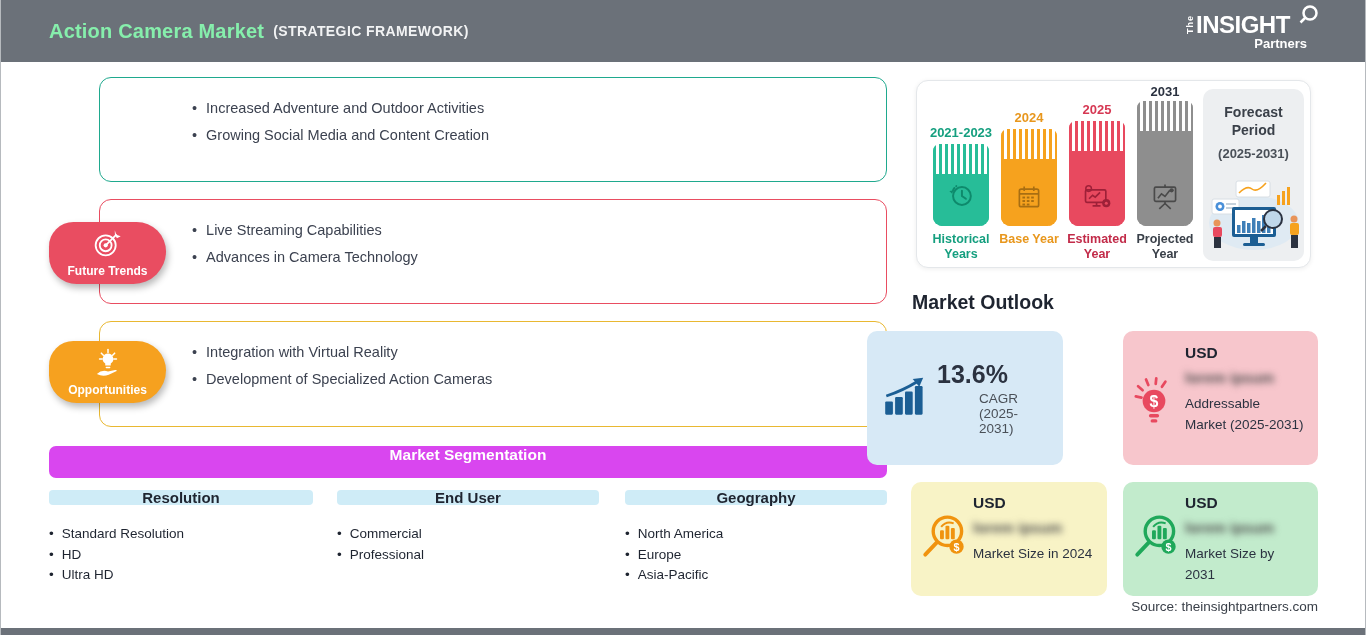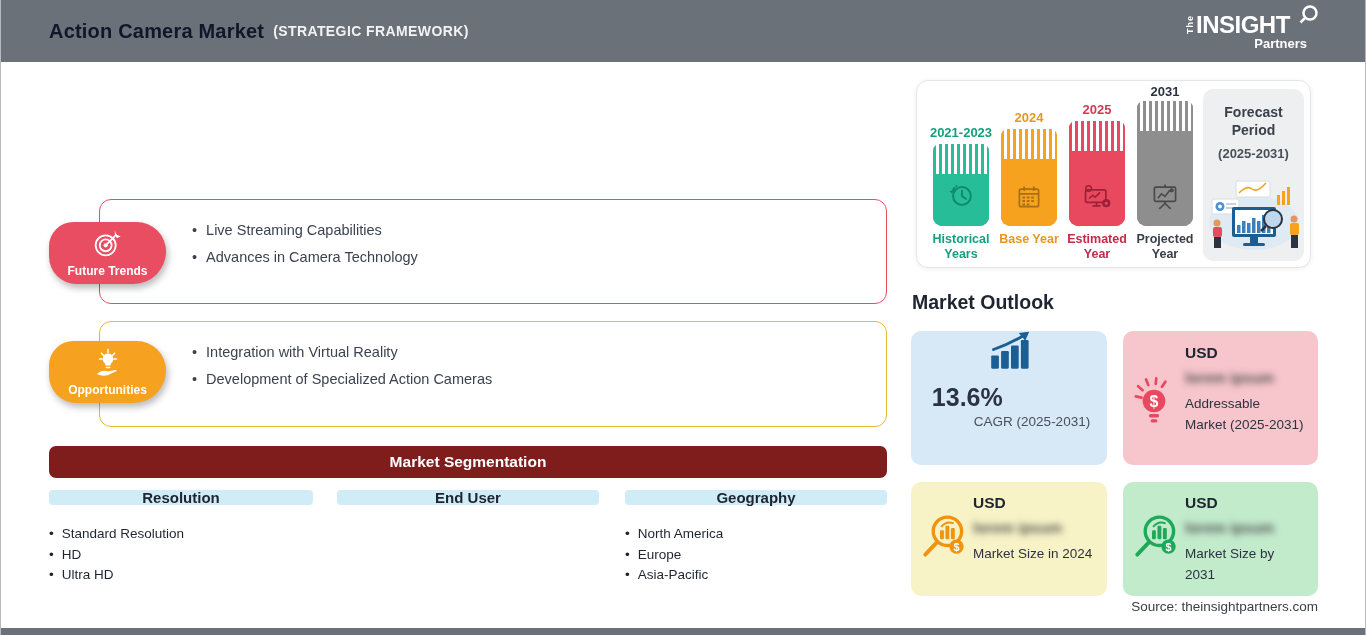--- a/index.html
+++ b/index.html
@@ -12,21 +12,21 @@
     border-left:1px solid #b6babe;
     border-right:1px solid #b6babe;
   }
   .page { position:relative; width:1366px; height:635px; }
 
   
   .header {
     position:absolute; left:0; top:0; width:1366px; height:62px;
     background:#6b7179; display:flex; align-items:center; padding-left:48px;
   }
-  .header-title { color:#0f172a; font-size:20px; font-weight:bold; letter-spacing:0.2px;text-align:center; }
+  .header-title { color:#86efac; font-size:20px; font-weight:bold; letter-spacing:0.2px;text-align:center; }
   .header-subtitle { color:#f2f3f4; font-size:14px; font-weight:600; margin-left:9px; letter-spacing:0.4px; }
 
   .logo { position:absolute; right:52px; top:9px; width:130px; height:46px; color:#fff; }
   .logo-the {
     position:absolute; left:0; top:6px; font-size:9px; font-weight:bold; letter-spacing:1px;
     writing-mode:vertical-rl; transform:rotate(180deg);
   }
   .logo-insight { position:absolute; left:11px; top:2px; font-size:24px; font-weight:bold; letter-spacing:-0.5px; }
   .logo-partners { position:absolute; right:8px; top:27px; font-size:13px; font-weight:600; }
   .logo-ring { position:absolute; right:-6px; top:-4px; }
@@ -54,21 +54,21 @@
     color:#fff;
   }
   .pill-1 { top:100px; background:#21bd8e; }
   .pill-2 { top:222px; background:#e94d61; }
   .pill-3 { top:341px; background:#f6a11f; }
   .pill-label { font-size:12px; font-weight:bold; margin-top:1px; white-space:nowrap; }
 
   
   .seg-bar {
     position:absolute; left:48px; top:446px; width:838px; height:32px;
-    background:#7f1d1d; border-radius:7px; display:flex; align-items:center; justify-content:center;
+    background:#d946ef; border-radius:7px; display:flex; justify-content:center;
   }
   .seg-bar-title { color:#fff; font-size:15.5px; font-weight:bold; }
   .seg-col-head {
     position:absolute; top:490px; height:15px; background:#cfecf7; border-radius:4px;
     display:flex; align-items:center; justify-content:center;
     font-size:15px; font-weight:bold; color:#1e2430;
   }
   .seg-head-1 { left:48px; width:264px; }
   .seg-head-2 { left:336px; width:262px; }
   .seg-head-3 { left:624px; width:262px; }
@@ -112,22 +112,22 @@
     position:absolute; left:286px; top:8px; width:101px; height:172px;
     background:#edeff1; border-radius:10px; text-align:center; padding-top:14px;
   }
   .forecast-title { font-size:14px; font-weight:bold; color:#3a4049; line-height:18px; width:76px; margin:0 auto; }
   .forecast-range { font-size:13px; font-weight:bold; color:#4a5058; margin-top:7px; }
   .forecast-illus { position:absolute; left:3px; bottom:4px; }
 
   
   .outlook-title { position:absolute; left:911px; top:291px; font-size:19.5px; font-weight:bold; color:#1e2430; }
   .ol-card { position:absolute; border-radius:10px; }
-  .ol-card-1 { left:910px;  top:331px; width:196px; height:134px; background:#d7e9f6;
-               display:flex; align-items:center; padding:0 12px 0 16px; gap:10px;flex-direction:column; }
+  .ol-card-1 { left:866px;  top:331px; width:196px; height:134px; background:#d7e9f6;
+               display:flex; align-items:center; padding:0 12px 0 16px; gap:10px; }
   .ol-card-2 { left:1122px; top:331px; width:195px; height:134px; background:#f7c6cc; }
   .ol-card-3 { left:910px;  top:482px; width:196px; height:114px; background:#f8f3c6; }
   .ol-card-4 { left:1122px; top:482px; width:195px; height:114px; background:#c2ebcc; }
   .ol-value { font-size:25px; font-weight:bold; color:#2b3240; line-height:28px; }
   .ol-sub { font-size:13.5px; color:#4a5058; margin-top:3px;margin-left:42px; }
   .ol-usd { position:absolute; left:62px; top:13px; font-size:15.5px; font-weight:bold; color:#1e2430; }
   .ol-blur {
     position:absolute; left:62px; top:38px; font-size:15px; font-weight:bold; color:#4c4c4c;
     filter:blur(3.5px); white-space:nowrap;
   }
@@ -154,20 +154,26 @@
       <span class="logo-ring">
         <svg width="24" height="22" viewBox="0 0 24 22">
             <circle cx="13" cy="8" r="6.5" fill="none" stroke="#fff" stroke-width="2.5"></circle>
             <line x1="8" y1="13" x2="3.5" y2="17.5" stroke="#fff" stroke-width="2.5"></line>
           </svg>
       </span>
       <span class="logo-partners">Partners</span>
     </div>
   </div>
 
+  <div class="fw-box fw-box-1">
+    <ul class="fw-list">
+      <li>Increased Adventure and Outdoor Activities</li>
+      <li>Growing Social Media and Content Creation</li>
+    </ul>
+  </div>
 
   <div class="fw-box fw-box-2">
     <ul class="fw-list">
       <li>Live Streaming Capabilities</li>
       <li>Advances in Camera Technology</li>
     </ul>
   </div>
   <div class="pill pill-2">
     <span>
       <svg width="31" height="31" viewBox="0 0 34 34">
@@ -210,20 +216,24 @@
   </div>
 
   <div class="seg-col-head seg-head-1">Resolution</div>
   <div class="seg-col-head seg-head-2">End User</div>
   <div class="seg-col-head seg-head-3">Geography</div>
 
   <ul class="seg-list seg-list-1">
     <li>Standard Resolution</li>
     <li>HD</li>
     <li>Ultra HD</li>
+  </ul>
+  <ul class="seg-list seg-list-2">
+    <li>Commercial</li>
+    <li>Professional</li>
   </ul>
   <ul class="seg-list seg-list-3">
     <li>North America</li>
     <li>Europe</li>
     <li>Asia-Pacific</li>
   </ul>
 
   <div class="timeline-card">
     <div class="tl-year tl-year-1">2021-2023</div>
     <div class="tl-year tl-year-2">2024</div>

